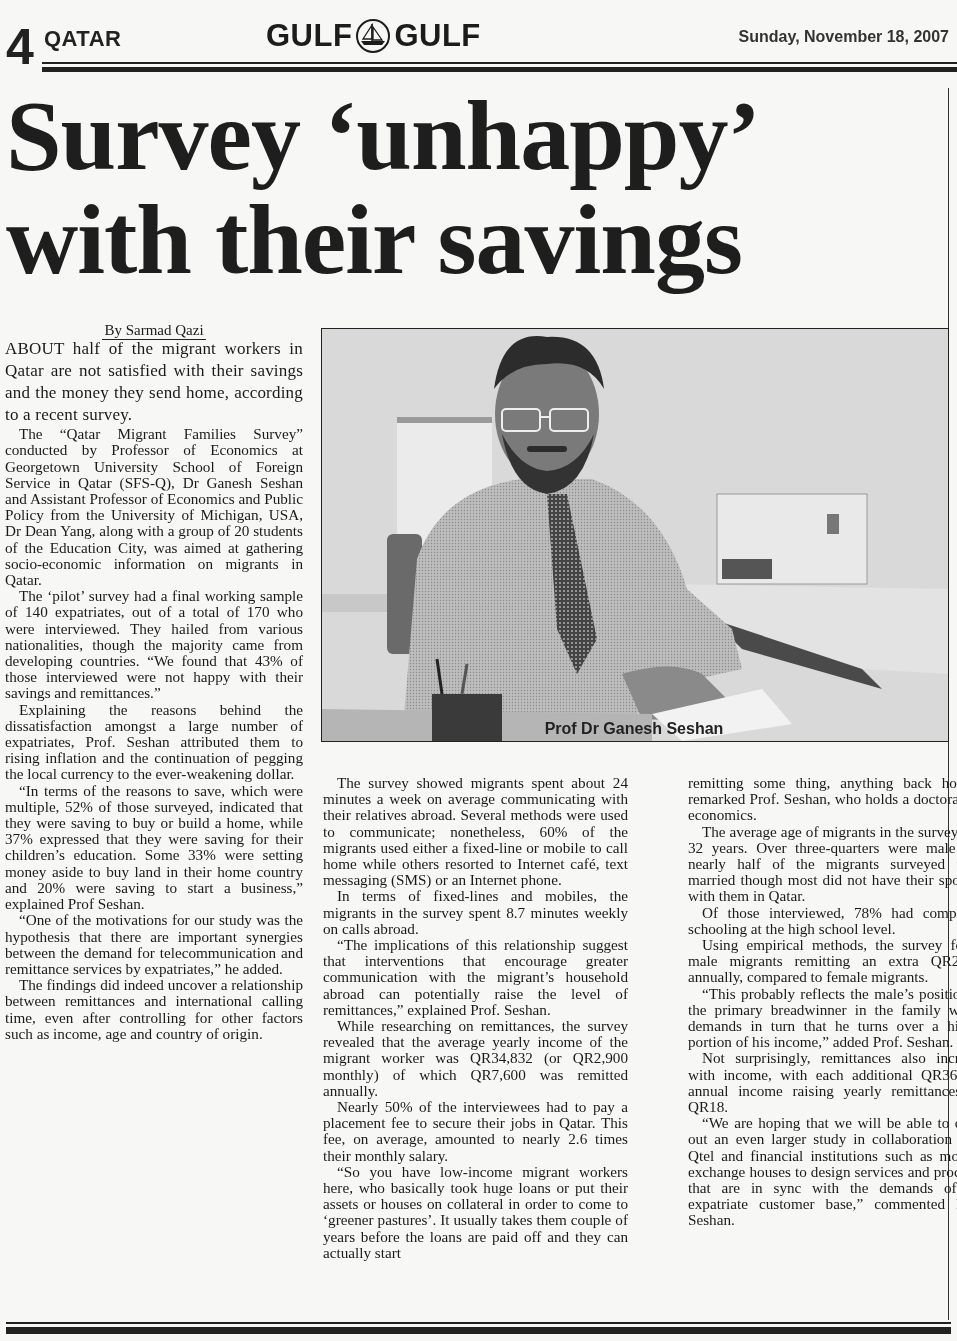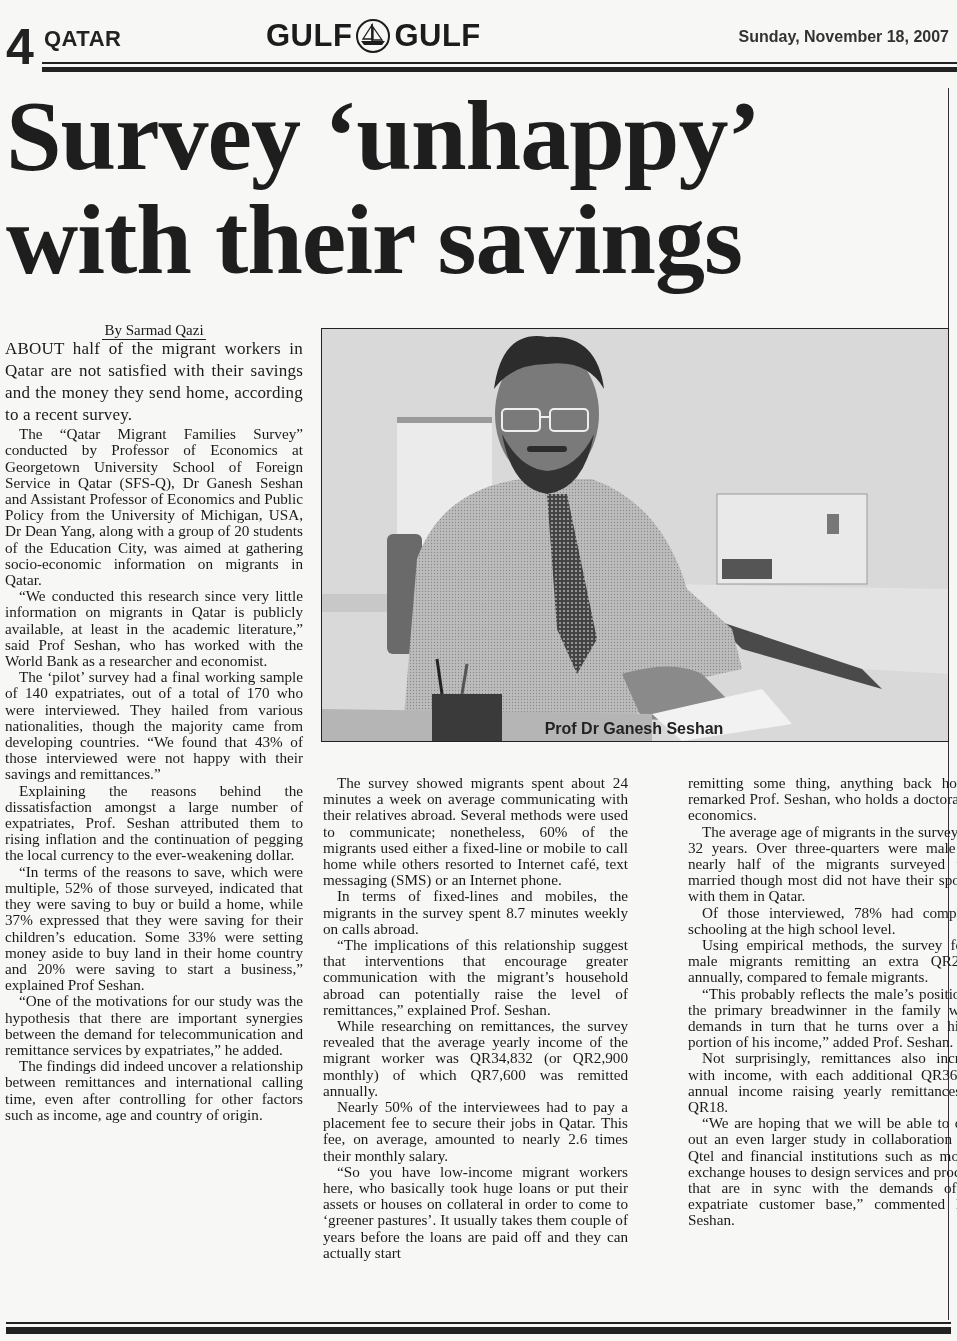--- a/index.html
+++ b/index.html
@@ -91,21 +91,20 @@
 
 <h1 class="headline" style="margin:0;">
   <div>Survey ‘unhappy’</div>
   <div>with their savings</div>
 </h1>
 
 <section class="col col-left">
   <p class="byline"><span>By Sarmad Qazi</span></p>
   <p class="lede">ABOUT half of the migrant workers in Qatar are not satisfied with their savings and the money they send home, according to a recent survey.</p>
   <p>The “Qatar Migrant Families Survey” conducted by Professor of Economics at Georgetown University School of Foreign Service in Qatar (SFS-Q), Dr Ganesh Seshan and Assistant Professor of Economics and Public Policy from the University of Michigan, USA, Dr Dean Yang, along with a group of 20 students of the Education City, was aimed at gathering socio-economic information on migrants in Qatar.</p>
-  <p>“We conducted this research since very little information on migrants in Qatar is publicly available, at least in the academic literature,” said Prof Seshan, who has worked with the World Bank as a researcher and economist.</p>
   <p>The ‘pilot’ survey had a final working sample of 140 expatriates, out of a total of 170 who were interviewed. They hailed from various nationalities, though the majority came from developing countries. “We found that 43% of those interviewed were not happy with their savings and remittances.”</p>
   <p>Explaining the reasons behind the dissatisfaction amongst a large number of expatriates, Prof. Seshan attributed them to rising inflation and the continuation of pegging the local currency to the ever-weakening dollar.</p>
   <p>“In terms of the reasons to save, which were multiple, 52% of those surveyed, indicated that they were saving to buy or build a home, while 37% expressed that they were saving for their children’s education. Some 33% were setting money aside to buy land in their home country and 20% were saving to start a business,” explained Prof Seshan.</p>
   <p>“One of the motivations for our study was the hypothesis that there are important synergies between the demand for telecommunication and remittance services by expatriates,” he added.</p>
   <p>The findings did indeed uncover a relationship between remittances and international calling time, even after controlling for other factors such as income, age and country of origin.</p>
 </section>
 
 <figure class="photo-frame" style="margin:0;">
   <svg width="626" height="412" viewBox="0 0 626 412">
     <defs>

